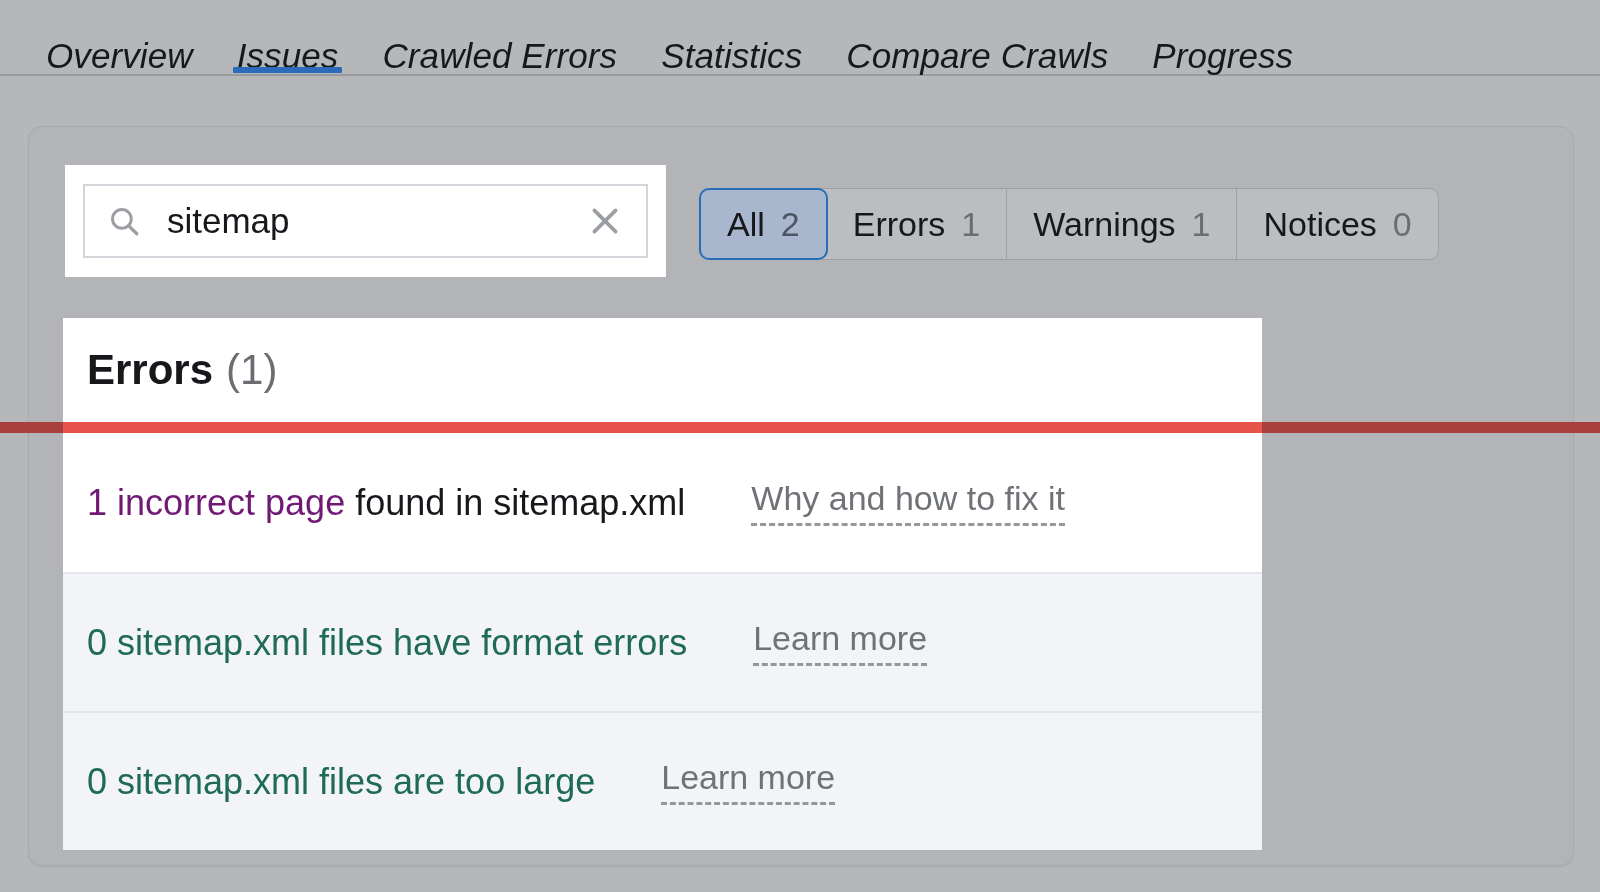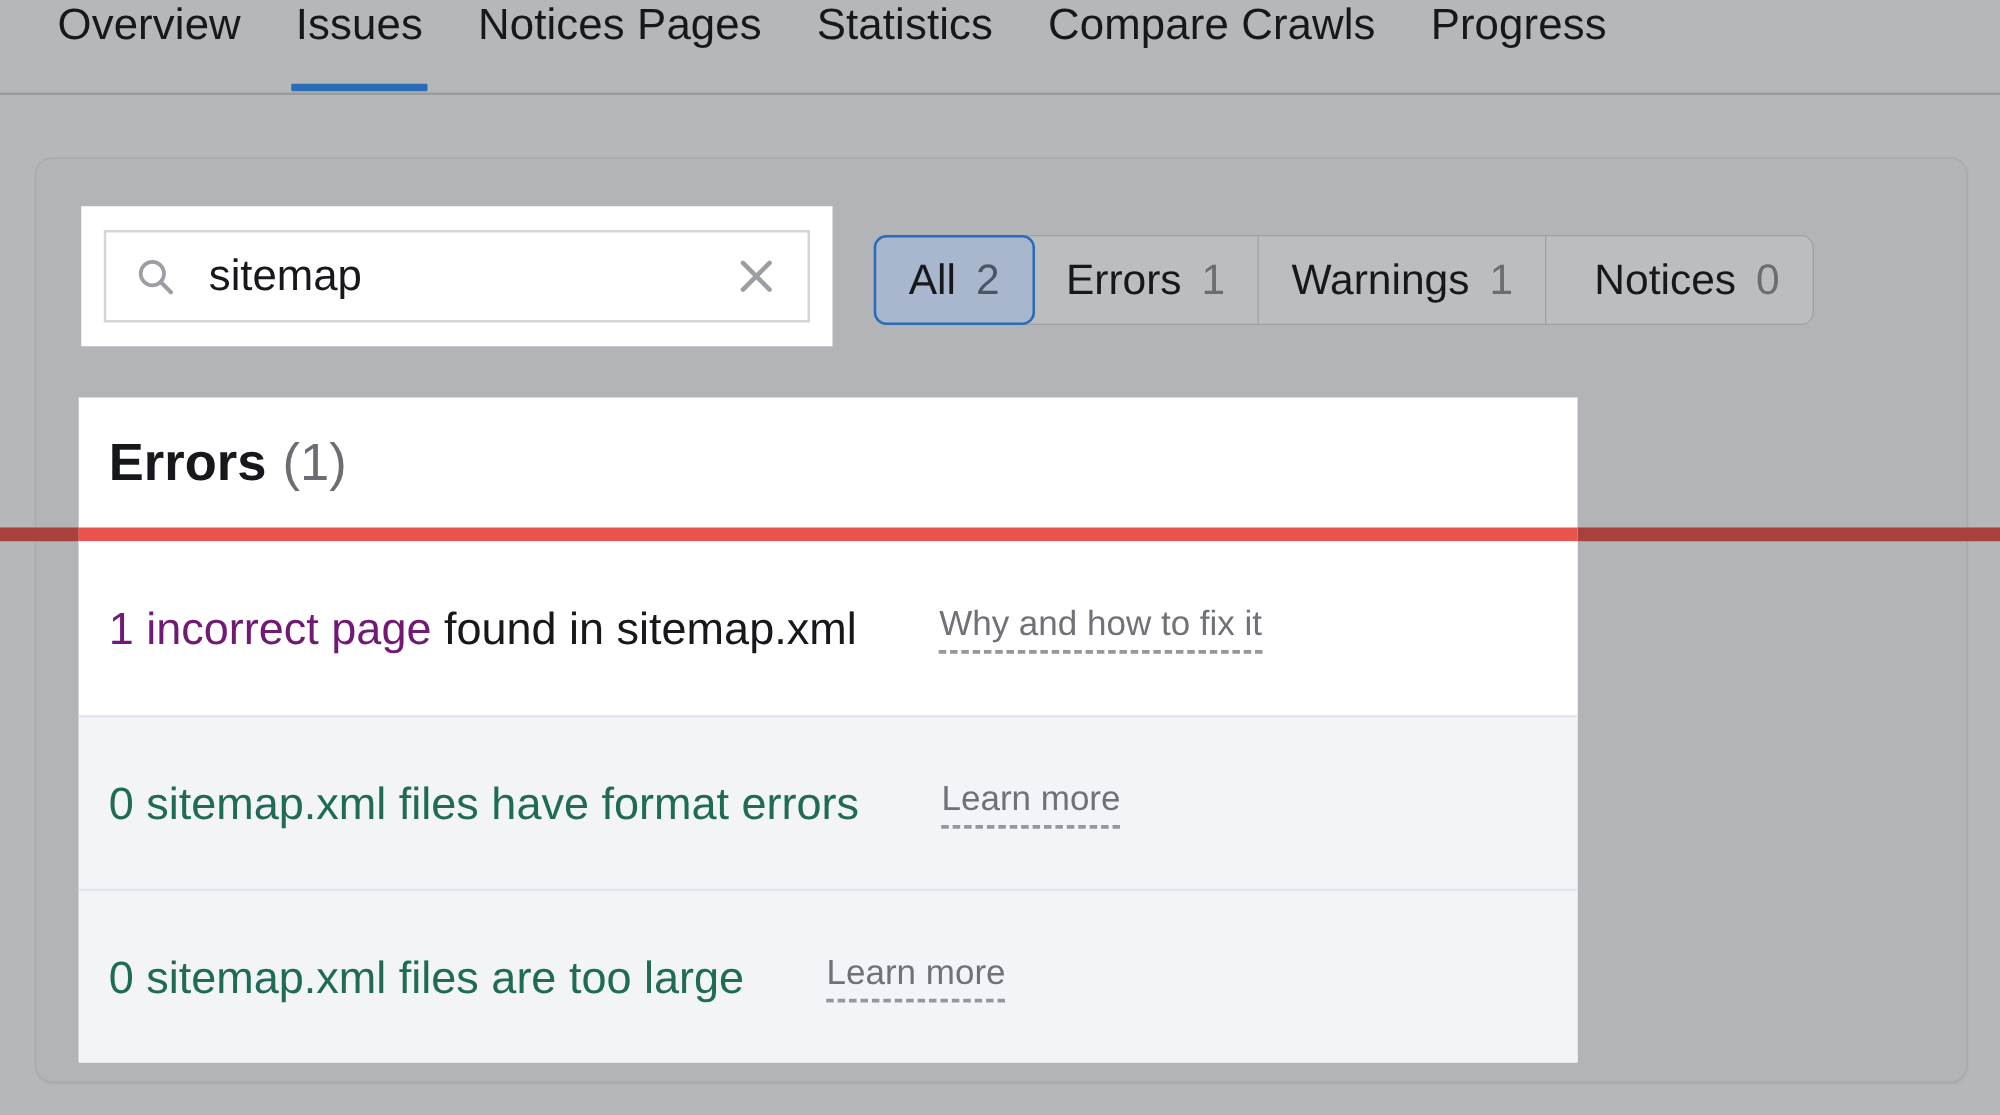--- a/index.html
+++ b/index.html
@@ -29,27 +29,28 @@
   .topnav-inner {
     display: flex;
     align-items: flex-start;
     height: 76px;
     padding-left: 24px;
   }
   .nav-tab {
     position: relative;
     height: 76px;
     display: flex;
-    align-items: flex-start;
+    align-items: flex-end;
     padding: 0 22px;
     font-size: 35px;
     color: #16181c;
     letter-spacing: 0.1px;
     white-space: nowrap;
     cursor: pointer;
+    font-style: italic;
   }
   .nav-tab.active::after {
     content: "";
     position: absolute;
     left: 18px; right: 18px;
     bottom: 3px;
     height: 6px;
     background: #2b6cb8;
     border-radius: 1px;
   }
@@ -131,21 +132,21 @@
     align-items: center;
     gap: 16px;
     padding: 0 26px;
     font-size: 34px;
     color: #16181c;
     white-space: nowrap;
     border-right: 1px solid #9fa0a3;
     cursor: pointer;
     box-sizing: border-box;
   }
-  .filter-tab:last-child { border-right: none; border-radius: 0 10px 10px 0; margin-left: 12px; }
+  .filter-tab:last-child { border-right: none; border-radius: 0 10px 10px 0; }
   .filter-tab:first-child { border-radius: 10px 0 0 10px; }
   .filter-tab .count { color: #6b6d72; }
   .filter-tab.selected {
     background: #a8b7cd;
     border: 2px solid #2b6cb8;
     border-radius: 10px;
     margin: -1px;
   }
   .filter-tab.selected .count { color: #4b5563; }
 
@@ -188,21 +189,21 @@
   .issue-row.row-tinted { background: #f3f4f8; border-top: 2px solid #e4e6ed; }
 
   .issue-text { white-space: nowrap; }
   .issue-text .lead-link { color: #701a75; }
   .issue-text .lead-ok   { color: #1f6b55; }
   .issue-text .rest-dark { color: #16181c; }
   .issue-text .rest-ok   { color: #1f6b55; }
 
   .help-link {
     margin-left: 66px;
-    font-size: 28px;
+    font-size: 34px;
     color: #6f7277;
     white-space: nowrap;
     border-bottom: 3px dashed #94979c;
     padding-bottom: 5px;
     cursor: pointer;
   }
 
   
   .sev-rule-dim {
     position: absolute;
@@ -217,21 +218,21 @@
 
 <div class="topnav">
   <div class="topnav-inner">
     <div class="nav-tab">
       <span>Overview</span>
     </div>
     <div class="nav-tab active">
       <span>Issues</span>
     </div>
     <div class="nav-tab">
-      <span>Notices Pages</span>
+      <span>Crawled Errors</span>
     </div>
     <div class="nav-tab">
       <span>Statistics</span>
     </div>
     <div class="nav-tab">
       <span>Compare Crawls</span>
     </div>
     <div class="nav-tab">
       <span>Progress</span>
     </div>

